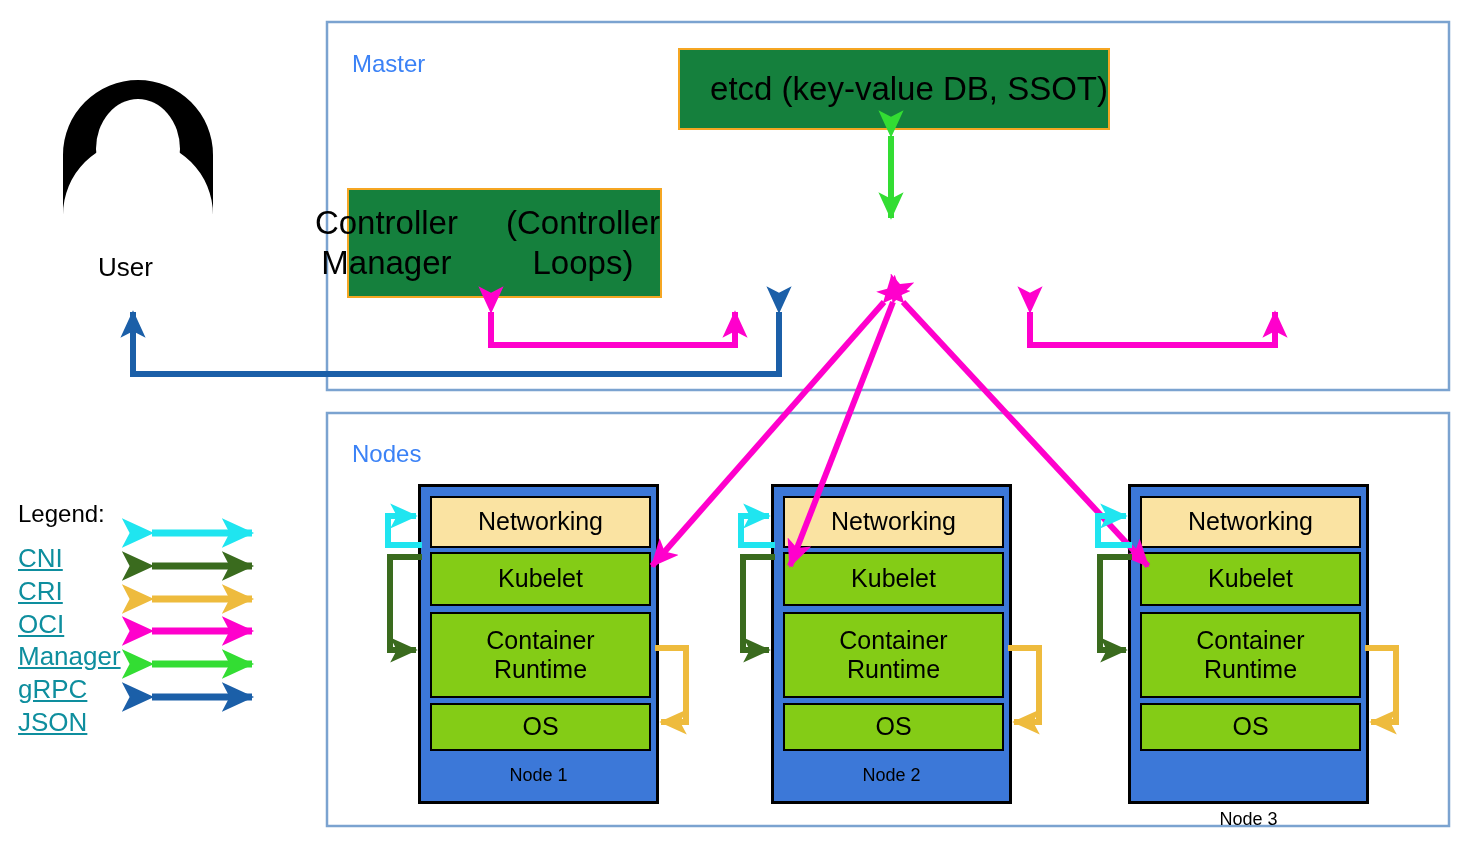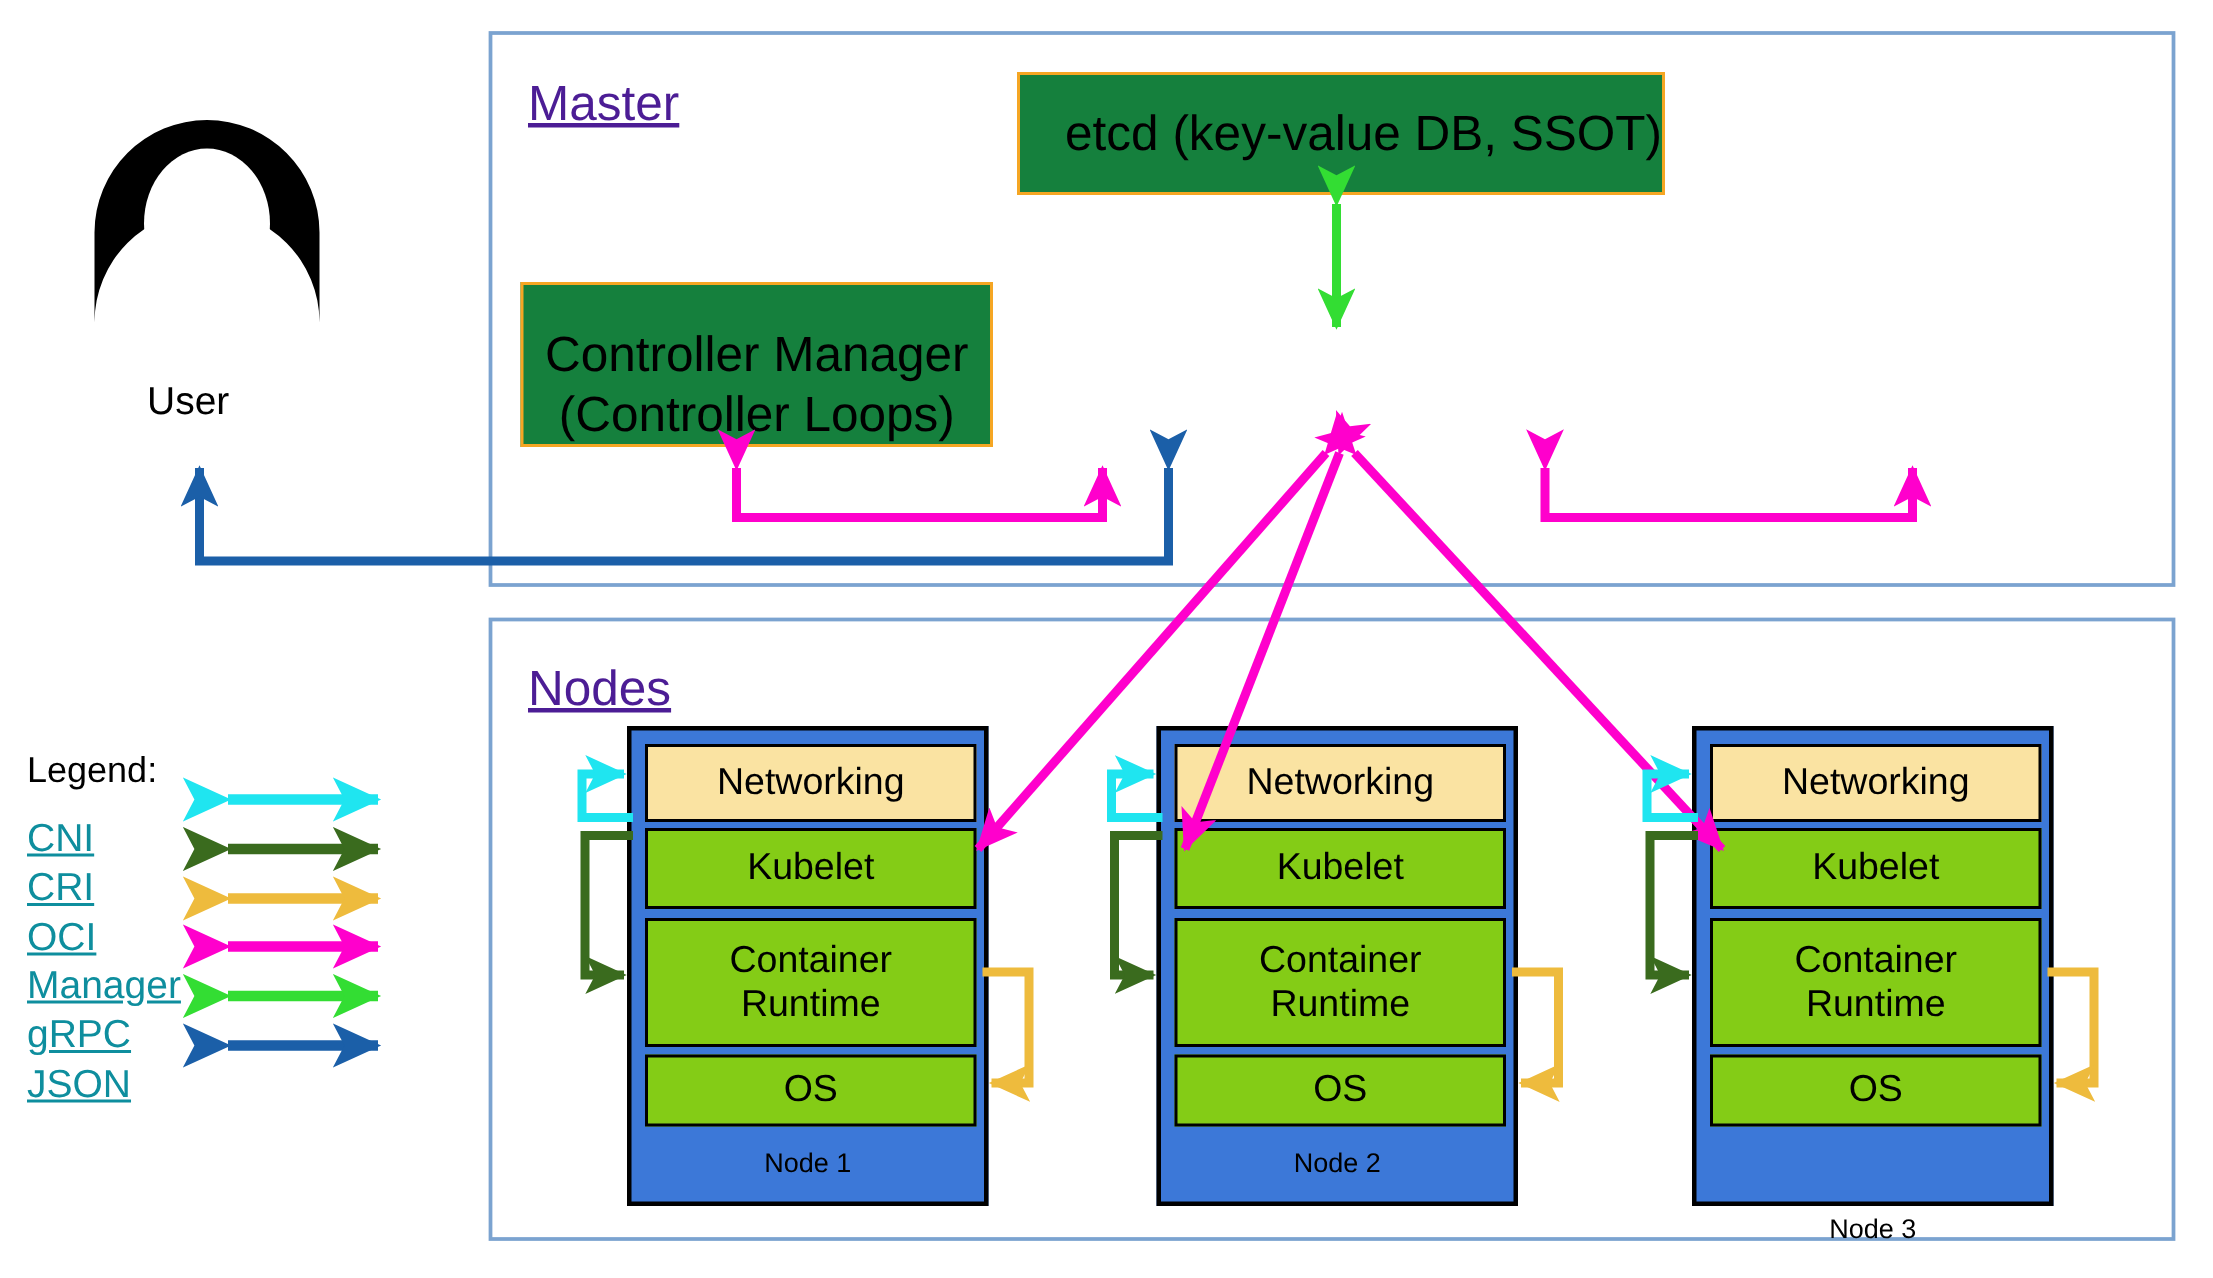--- a/index.html
+++ b/index.html
@@ -2,21 +2,21 @@
 <html><head>
 <meta charset="utf-8">
 <style>
   html,body{margin:0;padding:0;background:#ffffff;}
   body{width:1475px;height:852px;position:relative;overflow:hidden;
        font-family:"Liberation Sans","DejaVu Sans",sans-serif;}
   #stage{position:absolute;left:0;top:0;width:1475px;height:852px;}
   svg.layer{position:absolute;left:0;top:0;width:1475px;height:852px;overflow:visible;}
   svg.arrows{pointer-events:none;}
 
-  .grp-title{position:absolute;font-size:33px;color:#4c1d95;white-space:nowrap;text-decoration:underline;}
+  .grp-title{position:absolute;font-size:24px;color:#3b82f6;white-space:nowrap;}
 
   .obox{position:absolute;box-sizing:border-box;border:2.5px solid #F5A623;
         background:#15803d;display:flex;align-items:center;justify-content:flex-end;
         text-align:center;color:#000;font-size:33px;line-height:1.22;}
 
   .node{position:absolute;box-sizing:border-box;background:#3C78D8;
         border:3px solid #000;}
   .nbox{position:absolute;box-sizing:border-box;background:#84cc16;
         border:2.5px solid #000;display:flex;align-items:center;
         justify-content:center;text-align:center;color:#000;font-size:25px;line-height:1.18;}
@@ -49,21 +49,21 @@
     </g>
   </svg>
   <div class="user-label">User</div>
 
   <div class="grp-title" style="left:352px;top:50px;">Master</div>
 
   <div class="obox" style="left:678px;top:48px;width:432px;height:82px;">
     <span>etcd (key-value DB, SSOT)</span>
   </div>
 
-  <div class="obox" style="left:347px;top:188px;width:315px;height:110px;flex-direction:column;">
+  <div class="obox" style="left:347px;top:188px;width:315px;height:110px;flex-direction:row;gap:48px;">
     <span>Controller Manager</span>
     <span>(Controller Loops)</span>
   </div>
 
 
 
   <div class="grp-title" style="left:352px;top:440px;">Nodes</div>
 
   <div class="node" style="left:418px;top:484px;width:241px;height:320px;">
     <div class="nbox net" style="left:9px;top:9px;width:221px;height:52px;">

